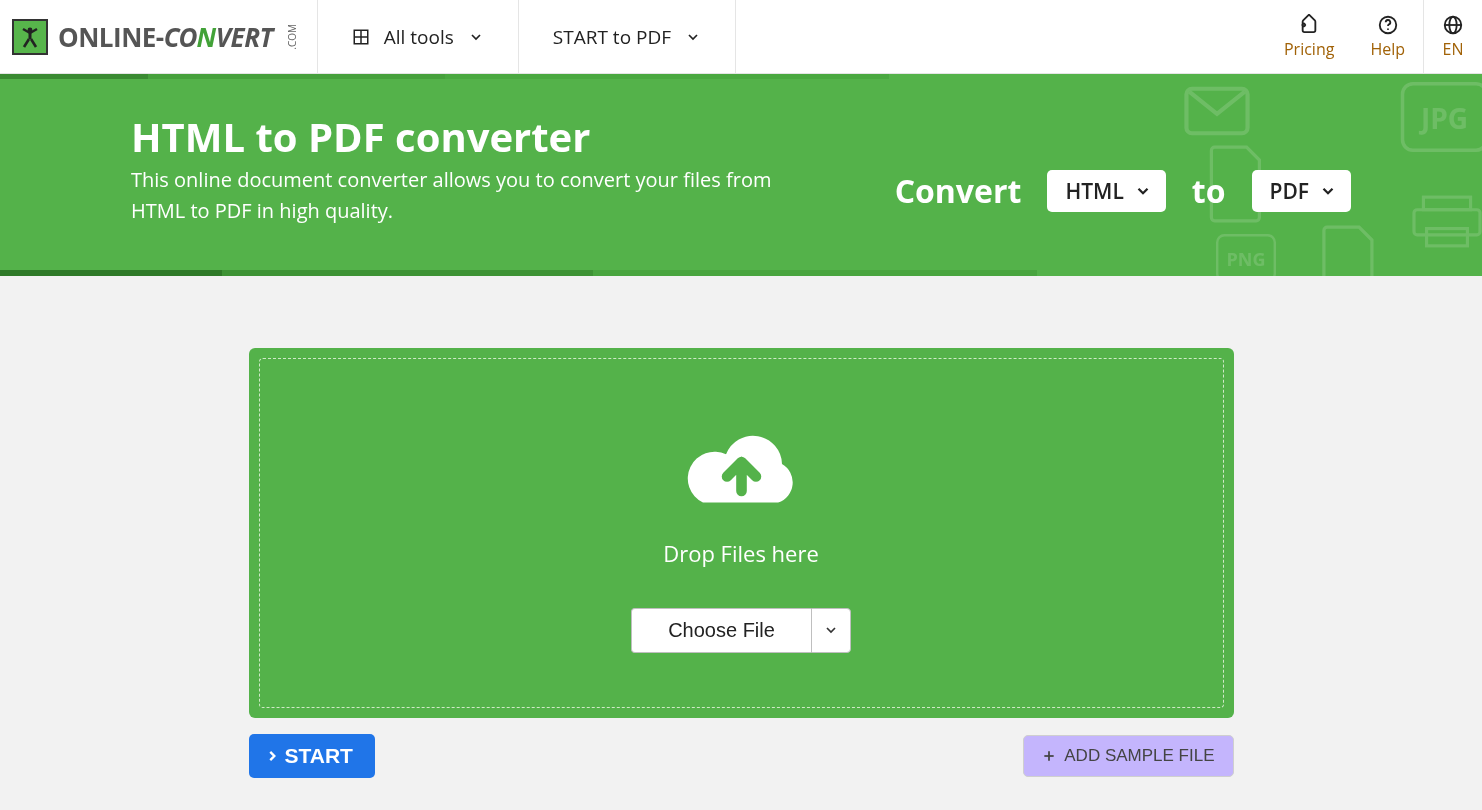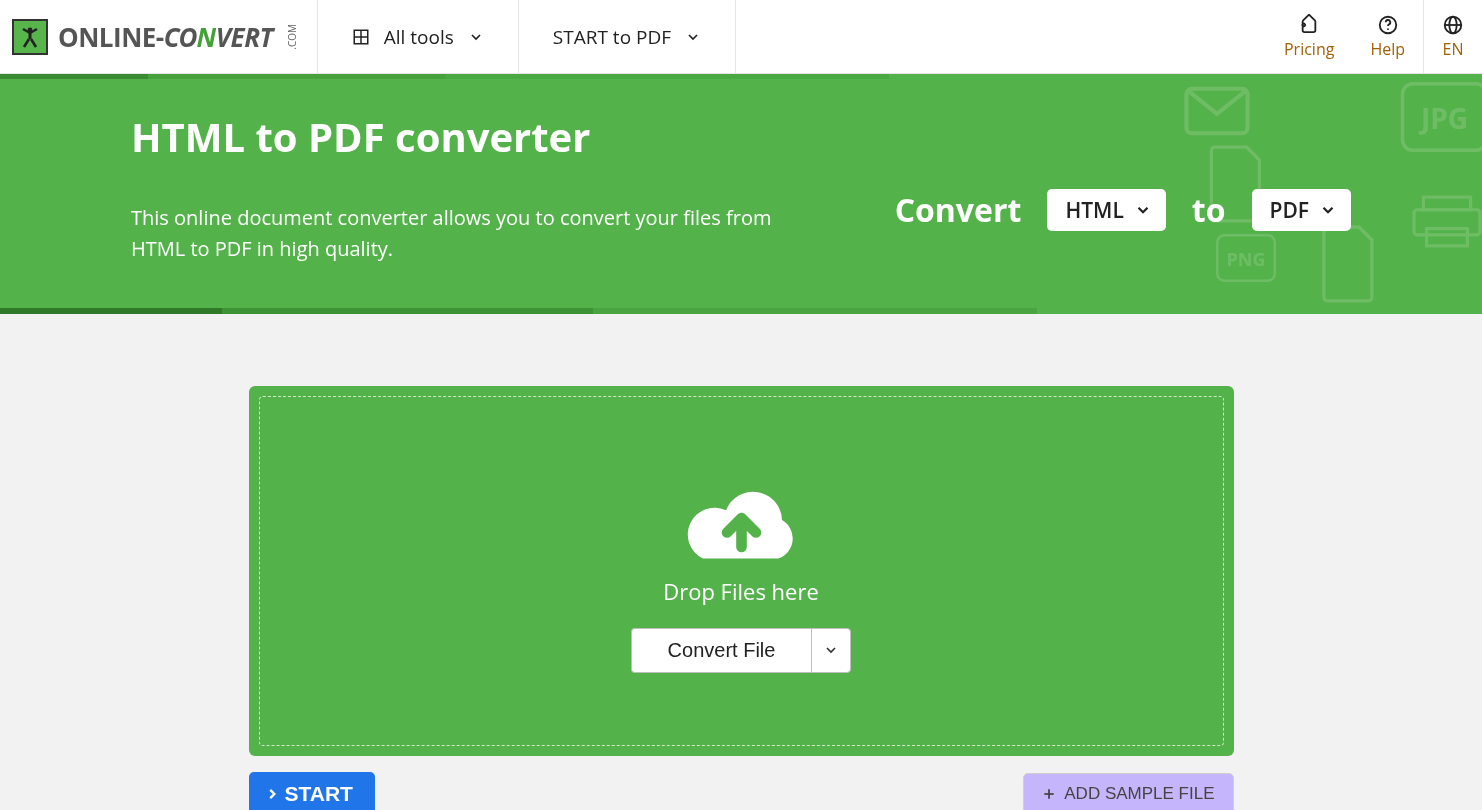--- a/index.html
+++ b/index.html
@@ -24,31 +24,31 @@
   .hdr-icon svg { width:22px; height:22px; }
   .hdr-icon span { font-size:16px; }
 
   
   .hero-wrap { position:relative; background:linear-gradient(#54b24a,#54b24a); overflow:hidden; }
   .hero-top-strip { height:5px; background:linear-gradient(90deg,#3a8a32 0 10%,#46a03c 10% 30%,#4aa840 30% 60%,#54b24a 60% 100%); }
   .hero { display:flex; padding:30px 0 44px 0; max-width:1220px; margin:0 auto; position:relative; }
   .hero-bg-icons { position:absolute; right:-40px; top:0; bottom:0; width:420px; opacity:0.15; pointer-events:none; }
   .hero-bg-icons .bgicon { position:absolute; color:#fff; }
   .hero-left { flex:1; padding-right:40px; color:#fff; }
-  .hero-title { font-size:40px; font-weight:700; margin-bottom:38px; }
+  .hero-title { font-size:40px; font-weight:700; }
   .hero-desc { font-size:20px; line-height:1.55; max-width:650px; font-weight:400; }
   .hero-right { display:flex; align-items:center; gap:26px; color:#fff; font-size:32px; font-weight:700; padding-top:46px; position:relative; z-index:2;}
   .hero-sel { background:#fff; color:#222; border-radius:5px; padding:7px 14px 7px 18px; display:flex; align-items:center; gap:10px; font-size:21px; font-weight:600; cursor:pointer; }
   .hero-sel svg { width:18px;height:18px; }
   .hero-bot-strip { height:6px; background:linear-gradient(90deg,#2f7a28 0 15%,#3e9335 15% 40%,#49a53f 40% 70%,#54b24a 70% 100%); }
 
   
   .main { max-width:985px; margin:72px auto 0 auto; }
   .drop { background:#54b24a; border-radius:6px; padding:10px; }
-  .drop-inner { border:1.5px dashed #cfe9c7; border-radius:4px; height:350px; display:flex; flex-direction:column; align-items:center; justify-content:center; }
+  .drop-inner { border:1.5px dashed #cfe9c7; border-radius:4px; height:350px; display:flex; flex-direction:column; align-items:center; justify-content:center; gap:18px; }
   .drop-text { color:#fff; font-size:22px; margin-top:6px; }
   .choose-wrap { display:flex; margin-top:22px; }
   .choose-btn { background:#fff; border:1px solid #bfbfbf; border-right:none; border-radius:4px 0 0 4px; padding:10px 36px; font-size:20px; color:#222; cursor:pointer; }
   .choose-more { background:#fff; border:1px solid #bfbfbf; border-radius:0 4px 4px 0; width:40px; display:flex; align-items:center;justify-content:center; cursor:pointer; }
   .choose-more svg { width:16px;height:16px; }
 
   .actions { display:flex; align-items:center; margin-top:16px; }
   .start-btn { background:#2075e8; color:#fff; border:none; border-radius:5px; padding:10px 22px 10px 16px; font-size:21px; font-weight:700; display:flex; align-items:center; gap:6px; cursor:pointer; }
   .start-btn svg { width:14px;height:18px; }
   .actions-spacer { flex:1; }
@@ -176,21 +176,21 @@
 
 <div class="main">
   <div class="drop">
     <div class="drop-inner">
       <svg width="135" height="100" viewBox="0 0 140 100">
         <path d="M112 50a30 30 0 0 0-58-10A24 24 0 0 0 30 90h78a22 22 0 0 0 4-40z" fill="#fff"></path>
         <path d="M70 78V48 M70 48l-15 15 M70 48l15 15" stroke="#54b24a" stroke-width="11" stroke-linecap="round" stroke-linejoin="round" fill="none"></path>
       </svg>
       <div class="drop-text">Drop Files here</div>
       <div class="choose-wrap">
-        <button class="choose-btn">Convert File</button>
+        <button class="choose-btn">Choose File</button>
         <button class="choose-more">
           <svg viewBox="0 0 24 24" fill="none" stroke="#333" stroke-width="2.5">
               <polyline points="6 9 12 15 18 9"></polyline>
             </svg>
         </button>
       </div>
     </div>
   </div>
 
   <div class="actions">

